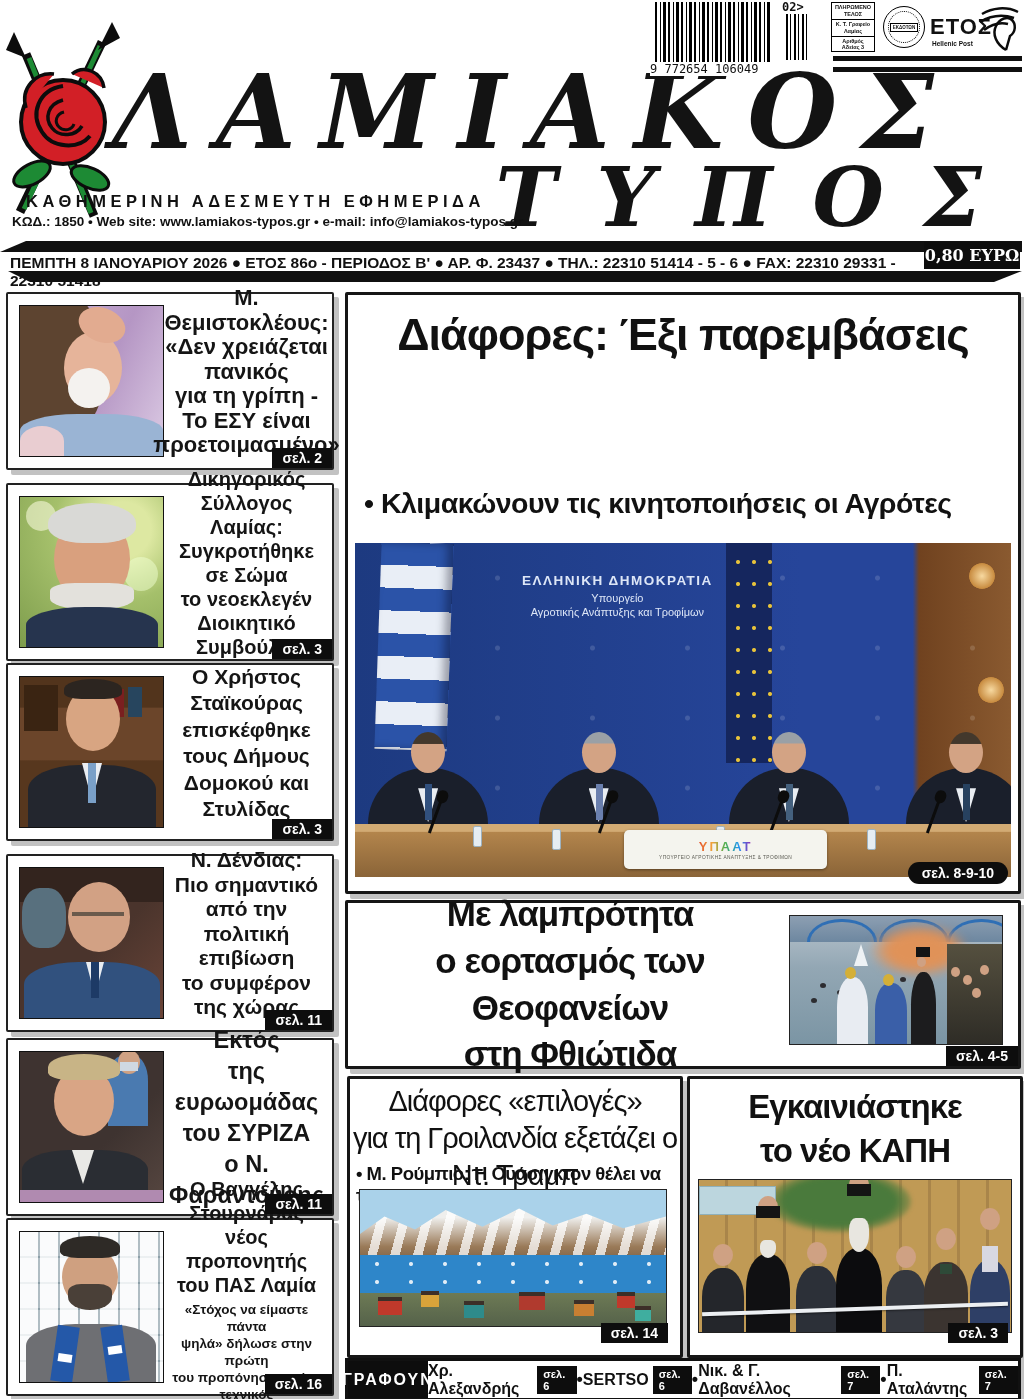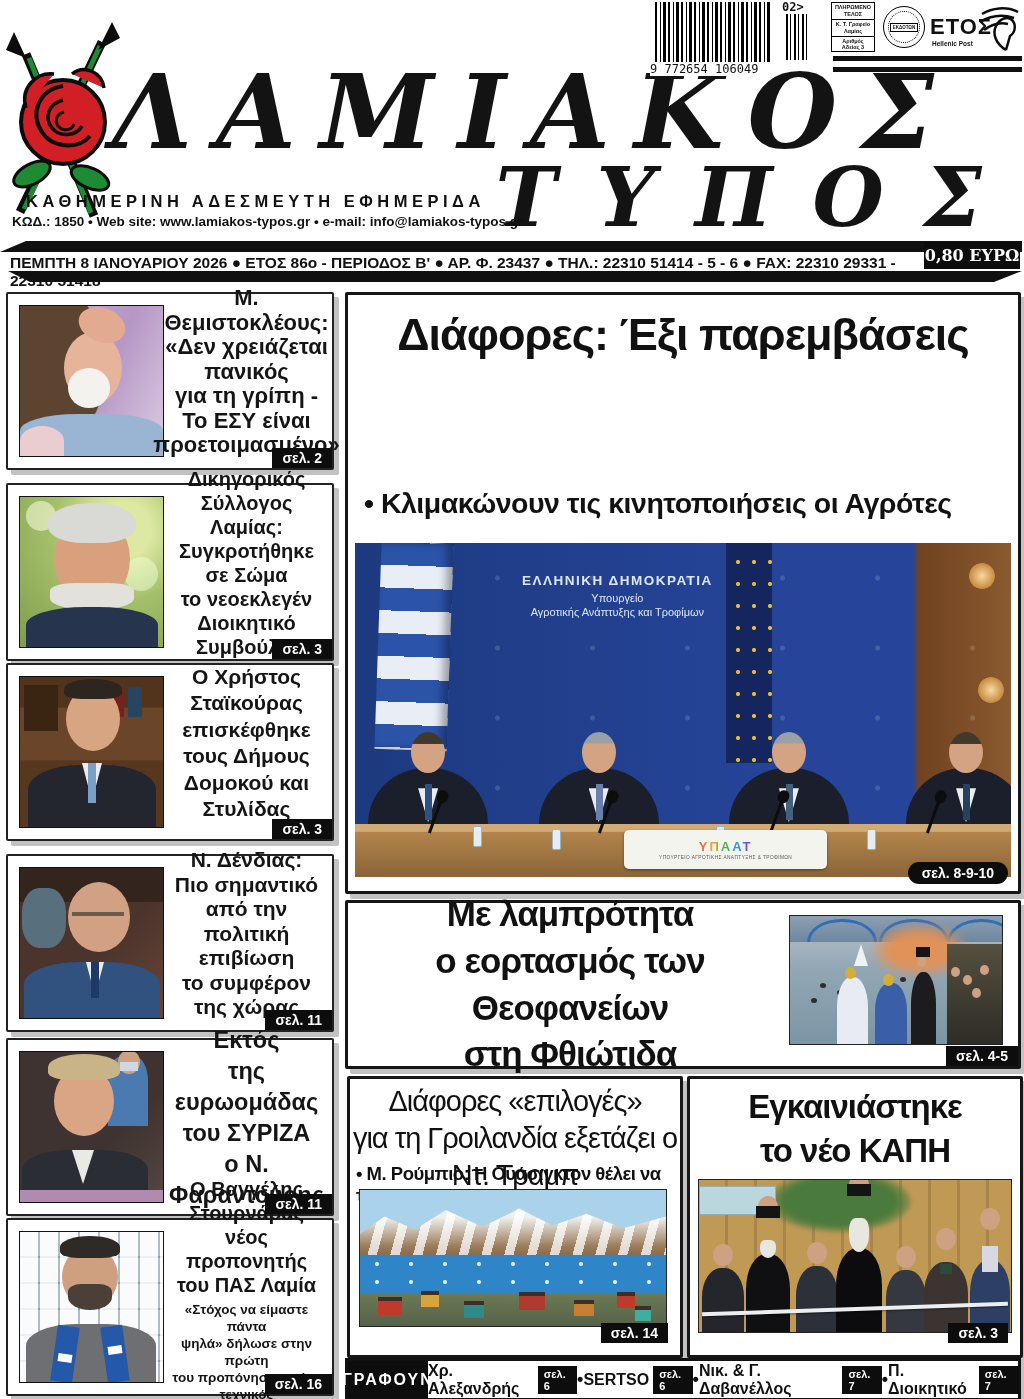--- a/index.html
+++ b/index.html
@@ -520,18 +520,18 @@
     <div class="foot-items">
       <span>Χρ. Αλεξανδρής</span>
       <span class="foot-badge">σελ. 6</span>
       <span class="foot-sep">•</span>
       <span>SERTSO</span>
       <span class="foot-badge">σελ. 6</span>
       <span class="foot-sep">•</span>
       <span>Νικ. &amp; Γ. Δαβανέλλος</span>
       <span class="foot-badge">σελ. 7</span>
       <span class="foot-sep">•</span>
-      <span>Π. Διοικητικό</span>
+      <span>Π. Αταλάντης</span>
       <span class="foot-badge">σελ. 7</span>
     </div>
   </footer>
 
 </div>
 
 </body></html>

